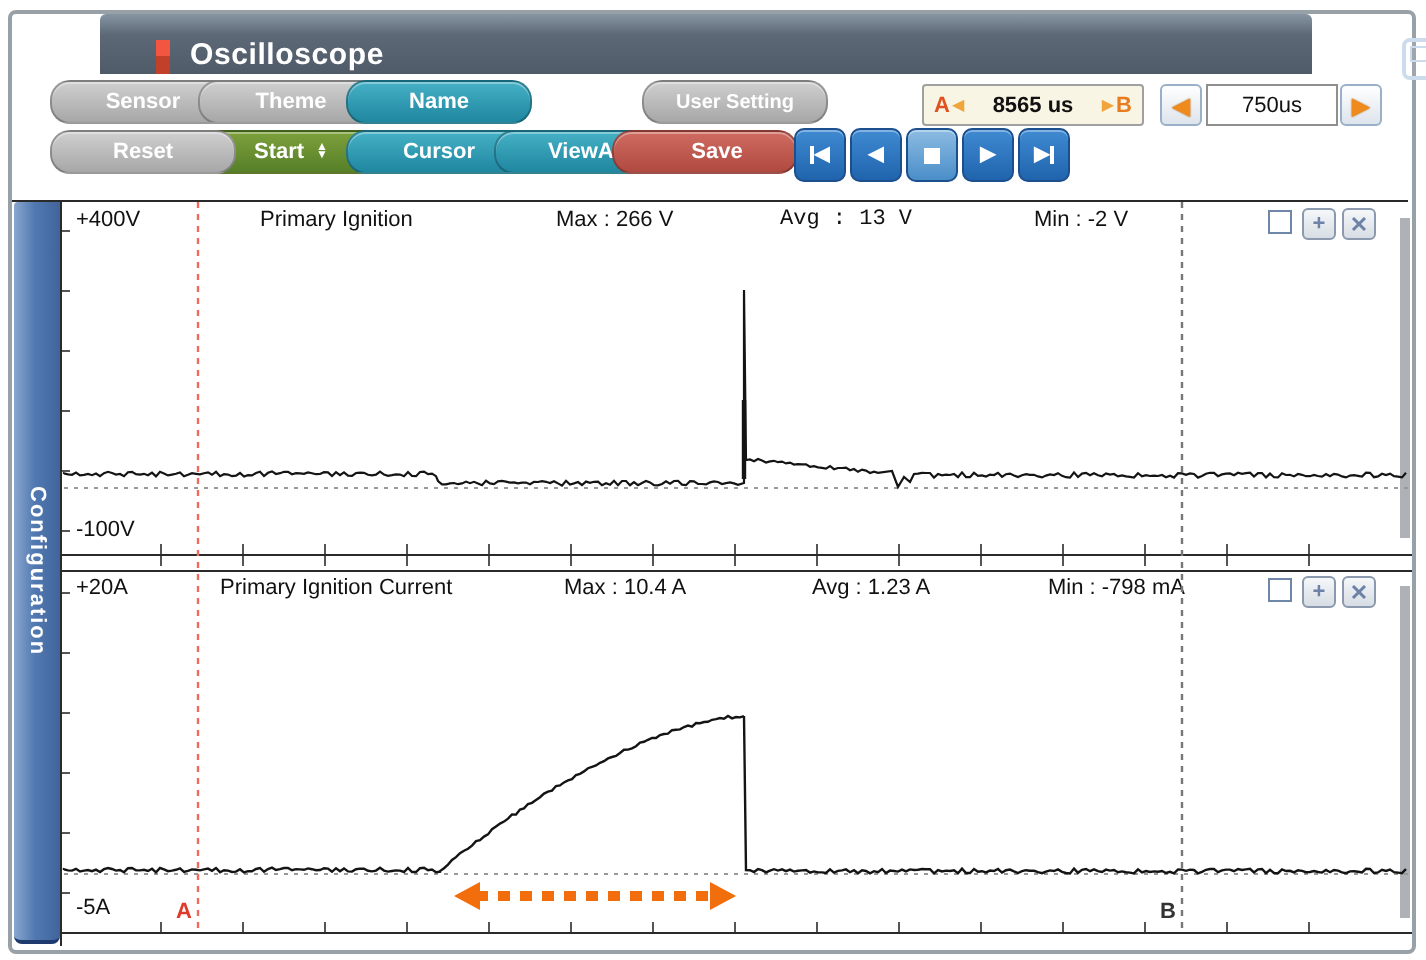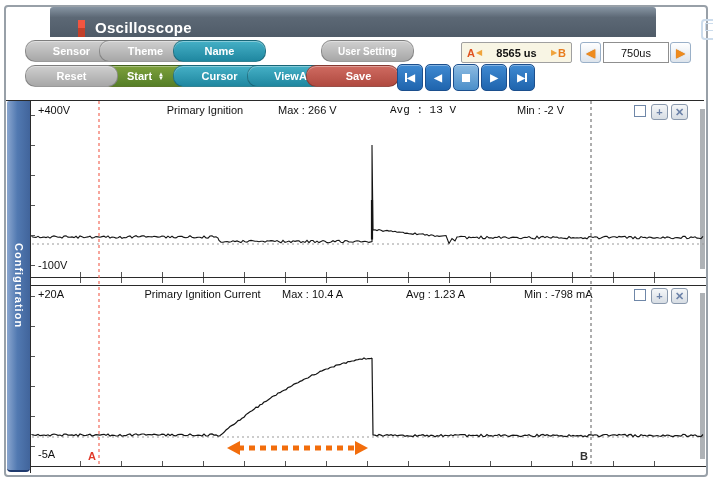--- a/index.html
+++ b/index.html
@@ -51,21 +51,21 @@
             display:flex;align-items:center;justify-content:center;font-weight:normal;font-size:11px;color:#111;}
   
   .line-h{background:#2a2a2a;height:1px;}
   .line-v{background:#2a2a2a;width:1px;}
   #cfg-tab{left:7px;top:101px;width:23px;height:371px;border-radius:2px 0 4px 4px;
            background:linear-gradient(90deg,#8aa6cf 0%,#5179b1 45%,#41649b 100%);
            border-bottom:2px solid #1f3a6e;box-sizing:border-box;
            display:flex;align-items:center;justify-content:center;}
   #cfg-tab span{writing-mode:vertical-rl;color:#fff;font-size:11px;font-weight:bold;letter-spacing:1px;}
   .ch-label{font-size:11px;color:#111;white-space:nowrap;}
-  .ch-name{text-align:center;}
+  .ch-name{text-align:left;}
   .chk{width:12px;height:12px;background:#fff;border:1px solid #6f87a8;box-sizing:border-box;}
   .mini-btn{width:17px;height:16px;border:1px solid #8a99ad;border-radius:3px;box-sizing:border-box;
             background:linear-gradient(#f5f7f9,#d7dde4);display:flex;align-items:center;justify-content:center;
             color:#6c82a8;font-size:11px;font-weight:bold;}
   .ticks-x{height:5px;background-image:repeating-linear-gradient(90deg,#555 0 1px,transparent 1px 41px);}
   .ticks-y{width:4px;background-image:repeating-linear-gradient(180deg,#555 0 1px,transparent 1px 30px);}
   .vslider{width:5px;background:#aeb2b6;}
   .marker{font-size:11px;font-weight:bold;}
   #wave-overlay{left:0;top:0;width:713px;height:480px;pointer-events:none;}
 </style>

